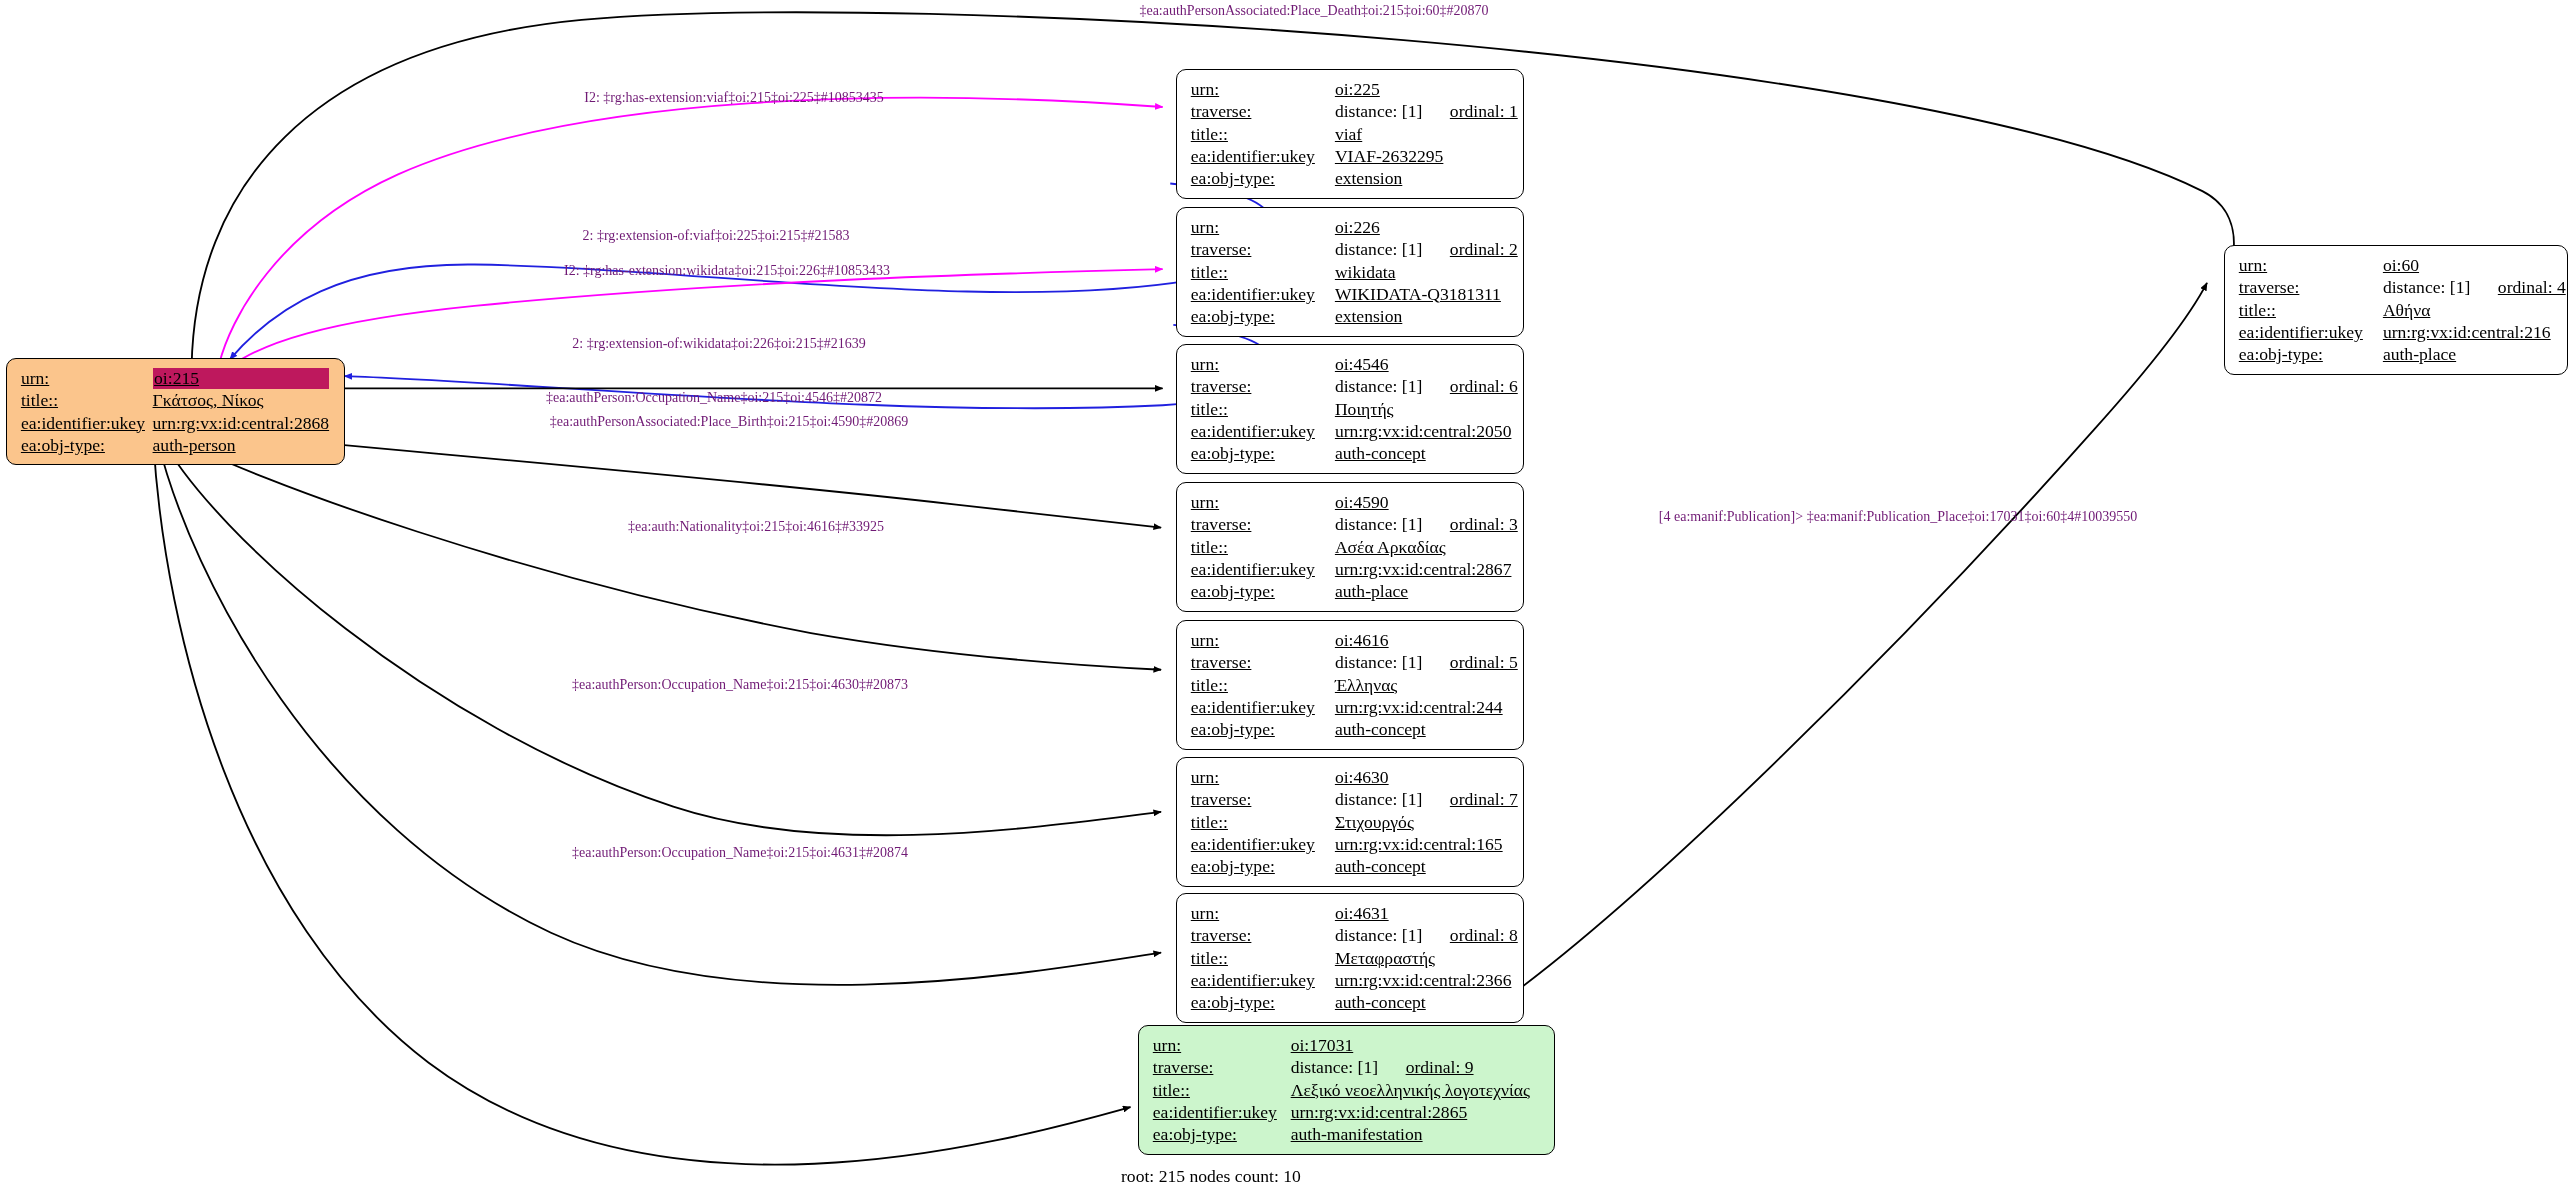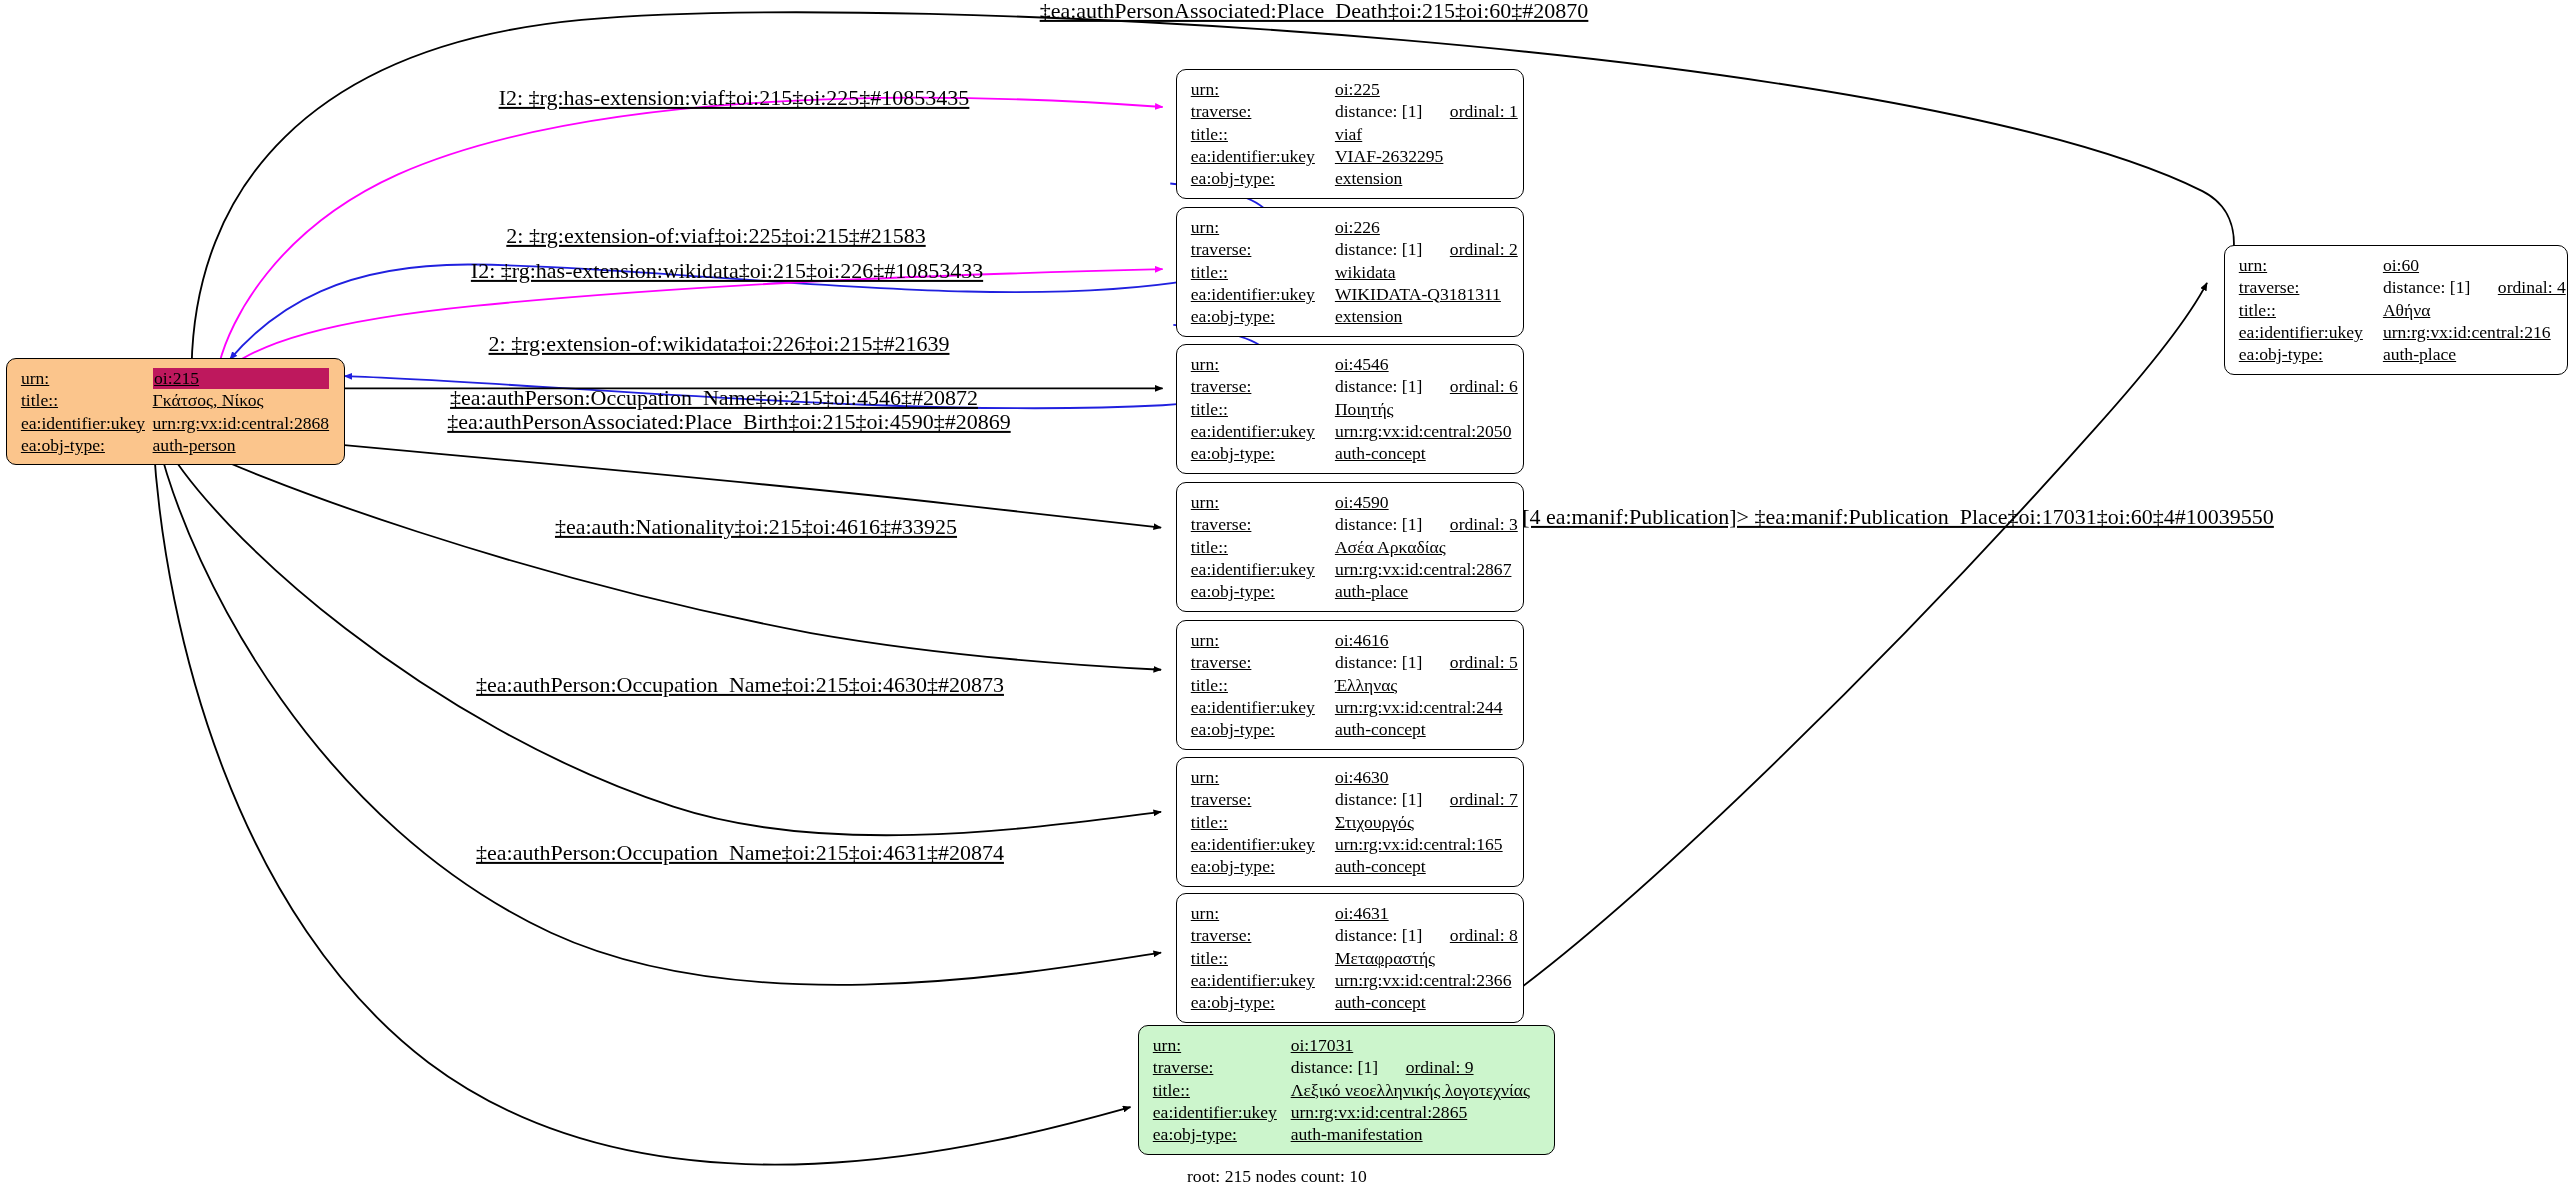--- a/index.html
+++ b/index.html
@@ -29,25 +29,24 @@
     fill: none;
     stroke-width: 2.4;
   }
   .edge-black { stroke: #000000; }
   .edge-magenta { stroke: #ff00ff; }
   .edge-blue { stroke: #2020df; }
 
   .edge-label {
     position: absolute;
     white-space: nowrap;
-    font-size: 22px;
+    font-size: 14px;
     line-height: 1.1;
-    color: #000000;
+    color: #701a75;
     transform: translate(-50%, -50%);
-    text-decoration: underline;
   }
 
   .node {
     position: absolute;
     box-sizing: border-box;
     border: 1.7px solid #000000;
     border-radius: 10px;
     background: #ffffff;
     padding: 8.4px 12.2px 8.4px 13.8px;
     text-decoration: underline;
@@ -415,16 +414,16 @@
         <td class="v">urn:rg:vx:id:central:2865</td>
       </tr>
       <tr>
         <td class="k">ea:obj-type:</td>
         <td class="v">auth-manifestation</td>
       </tr>
     </tbody>
       </table>
   </div>
 
-  <div class="footer-note" style="left:1187px; top:1166px;text-align:right;">root: 215 nodes count: 10</div>
+  <div class="footer-note" style="left:1121px; top:1166px;text-align:right;">root: 215 nodes count: 10</div>
 
 </div>
 
 
 </body></html>

